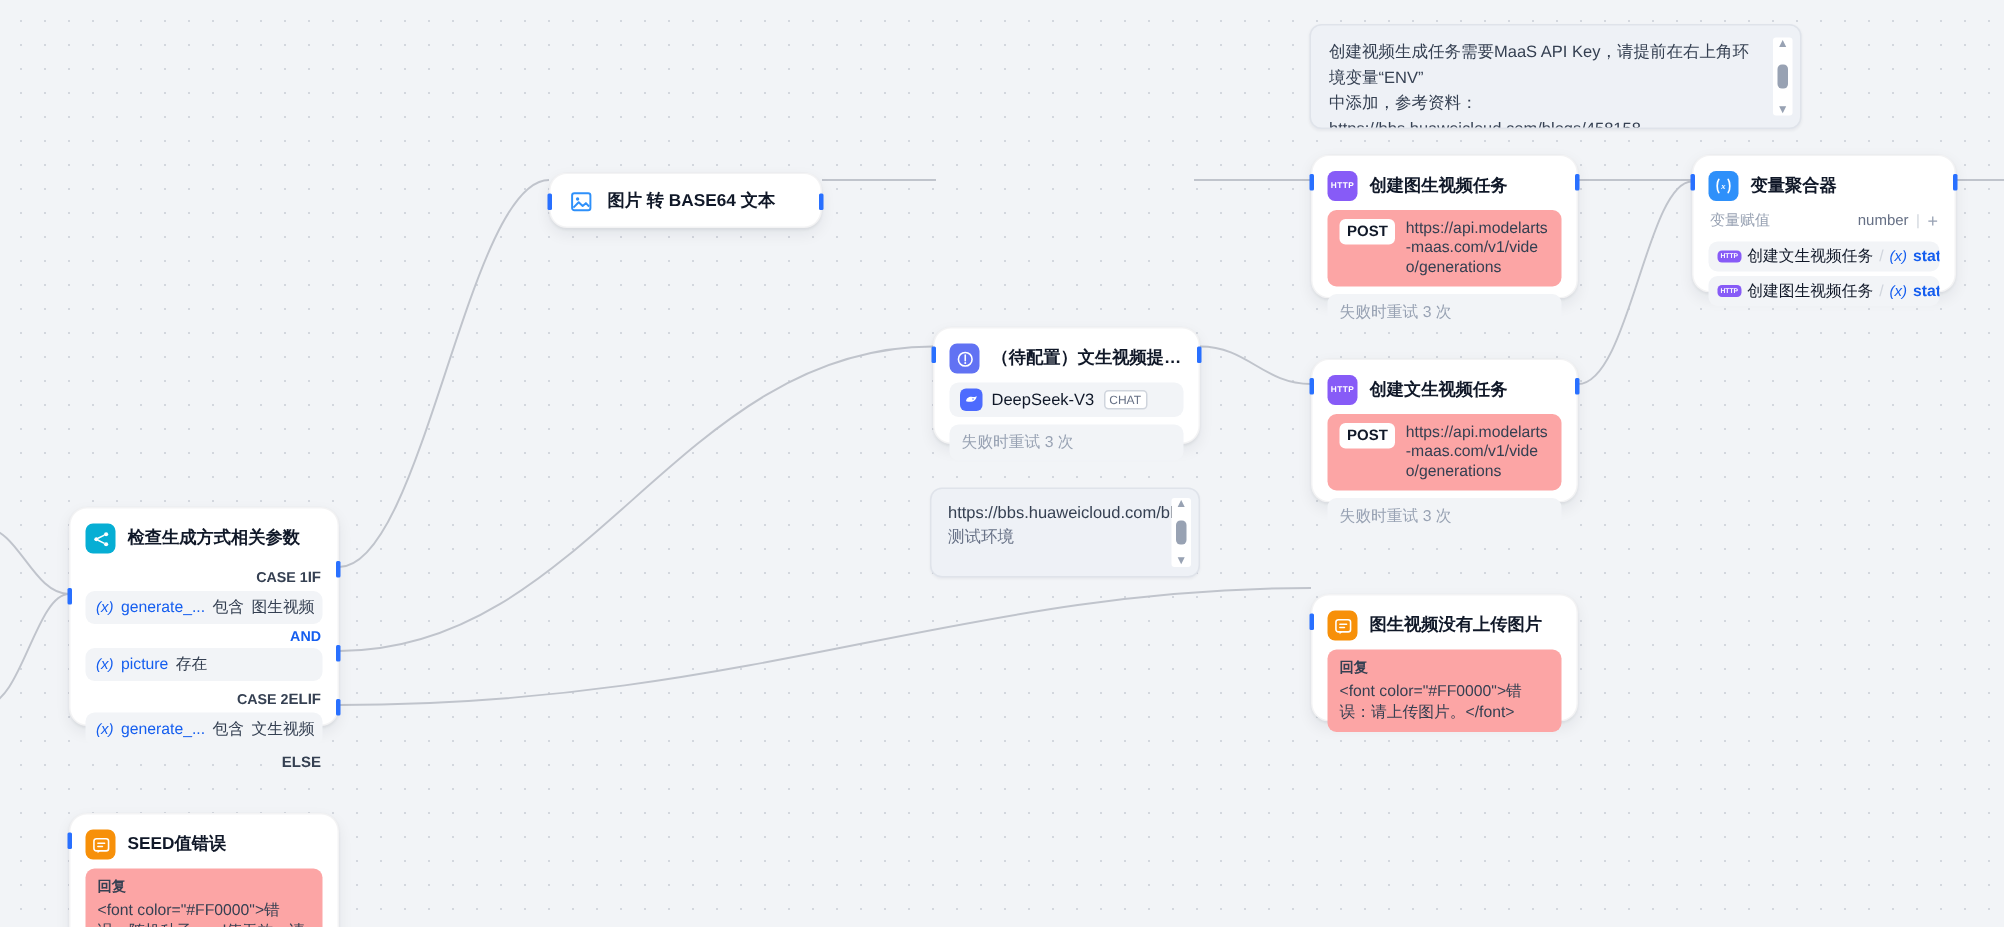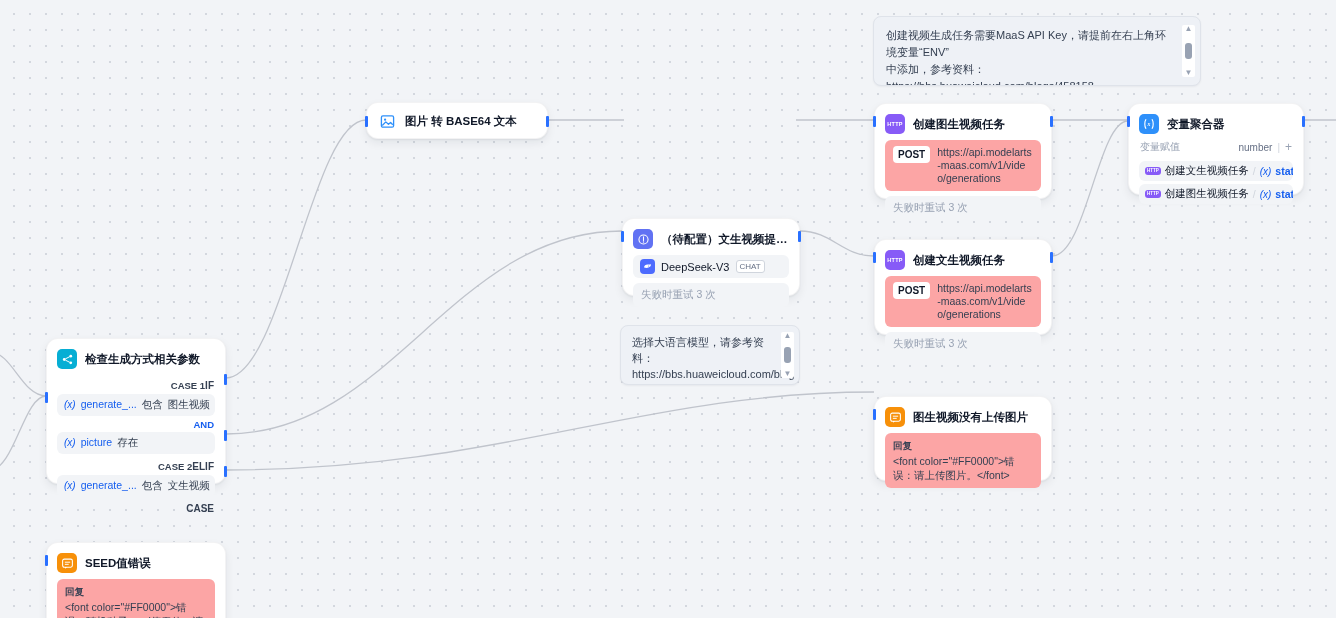--- a/index.html
+++ b/index.html
@@ -281,31 +281,30 @@
     <div>中添加，参考资料：https://bbs.huaweicloud.com/blogs/458158</div>
 
     <div class="note-scroll">
       <span class="arr">▲</span>
       <span class="thumb"></span>
       <span class="arr">▼</span>
     </div>
   </div>
 
   <div class="note" style="left:620px; top:325px; width:180px; height:60px; padding:8px 24px 8px 11px; line-height:16px;">
-    <div>选择大语言模型，请参考资料：</div>
     <div>https://bbs.huaweicloud.com/blog</div>
     <div class="note-sub">测试环境</div>
     <div class="note-scroll" style="top:6px;bottom:6px;">
       <span class="arr">▲</span>
       <span class="thumb"></span>
       <span class="arr">▼</span>
     </div>
   </div>
 
-  <div class="node" style="left:366px; top:102px; width:182px; height:37px;">
+  <div class="node" style="left:366px; top:115px; width:182px; height:37px;">
     <div class="handle left" style="top:13px;"></div>
     <div class="handle right" style="top:13px;"></div>
     <div class="node-head" style="padding:8px 10px;">
       <span class="node-icon ic-img">
         <svg class="icon-svg" width="15" height="15" viewBox="0 0 16 16">
           <rect x="1.5" y="2" width="13" height="12" rx="1.6" fill="none" stroke="#2e90fa" stroke-width="1.4"></rect>
           <circle cx="5.4" cy="6" r="1.2" fill="#2e90fa"></circle>
           <path d="M2.4 12.2 L6.2 8.4 L9 11 L11.3 9 L13.6 11.4" fill="none" stroke="#2e90fa" stroke-width="1.4" stroke-linejoin="round"></path>
         </svg>
       </span>
@@ -450,21 +449,21 @@
       <div class="case-head">
         <span>CASE 2</span>
         <span class="case-op">ELIF</span>
       </div>
       <div class="cond">
         <span class="v-x">(x)</span>
         <span class="v-name">generate_...</span>
         <span class="v-op">包含</span>
         <span class="v-val">文生视频</span>
       </div>
-      <div class="else-row">CASE</div>
+      <div class="else-row">ELSE</div>
     </div>
   </div>
 
   <div class="node" style="left:874px; top:396px; width:178px; height:85px;">
     <div class="handle left" style="top:12px;"></div>
     <div class="node-head">
       <span class="node-icon ic-answer">
         <svg class="icon-svg" width="13" height="13" viewBox="0 0 16 16">
           <rect x="2" y="2.6" width="12" height="10" rx="2" fill="none" stroke="#ffffff" stroke-width="1.3"></rect>
           <path d="M5 12.4 L5 14.6 L7.6 12.4" fill="#ffffff"></path>

